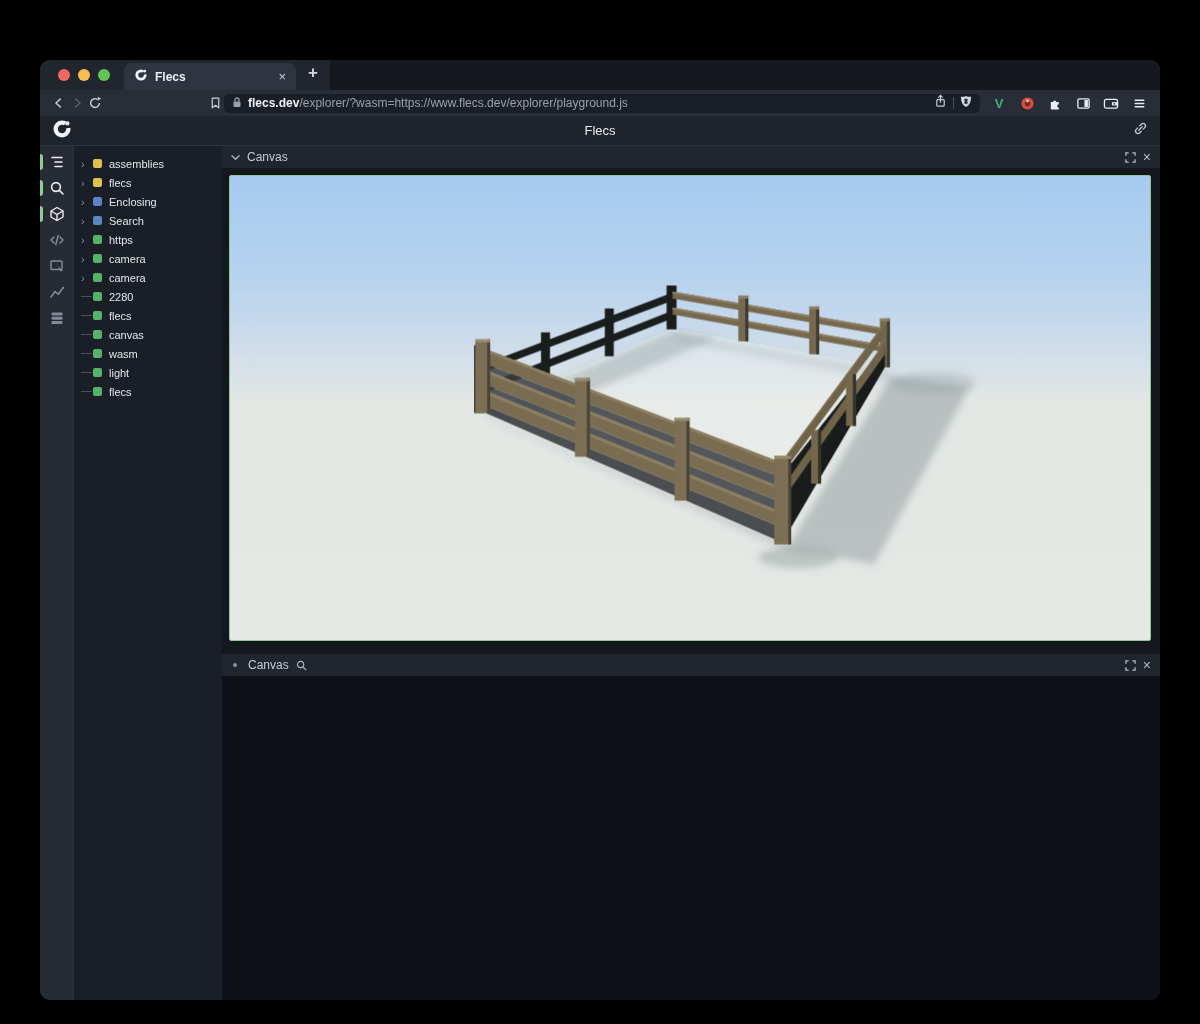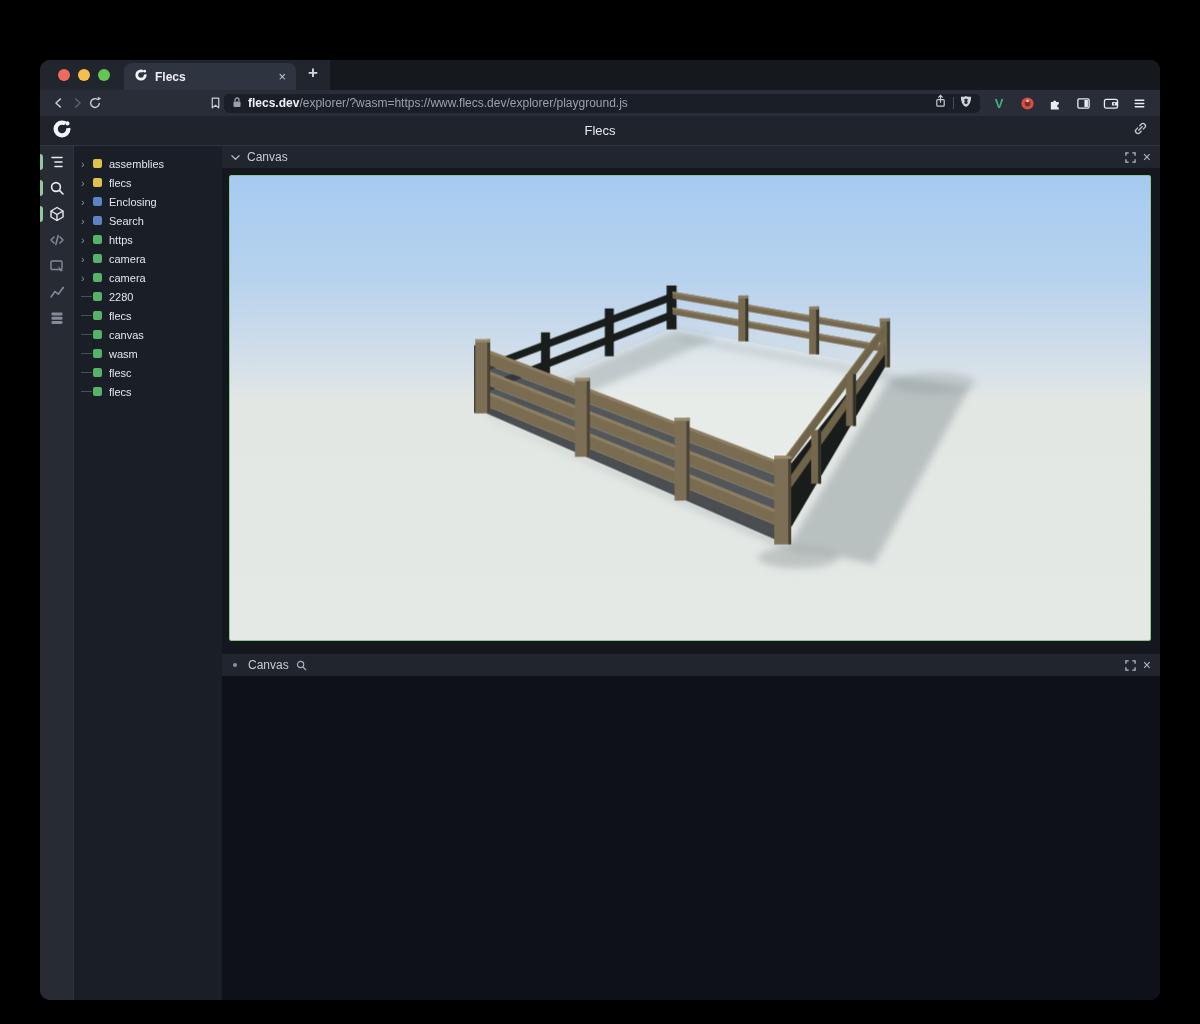--- a/index.html
+++ b/index.html
@@ -336,21 +336,21 @@
           <span class="t-square" style="background: rgb(87, 178, 105);"></span>
           <span class="t-label">wasm</span>
         </div>
 
         <div class="tree-row">
 
           <span class="t-dash" style="display: inline-block;">
               <i></i>
             </span>
           <span class="t-square" style="background: rgb(87, 178, 105);"></span>
-          <span class="t-label">flesc</span>
+          <span class="t-label">light</span>
         </div>
 
         <div class="tree-row">
 
           <span class="t-dash" style="display: inline-block;">
               <i></i>
             </span>
           <span class="t-square" style="background: rgb(87, 178, 105);"></span>
           <span class="t-label">flecs</span>
         </div>

